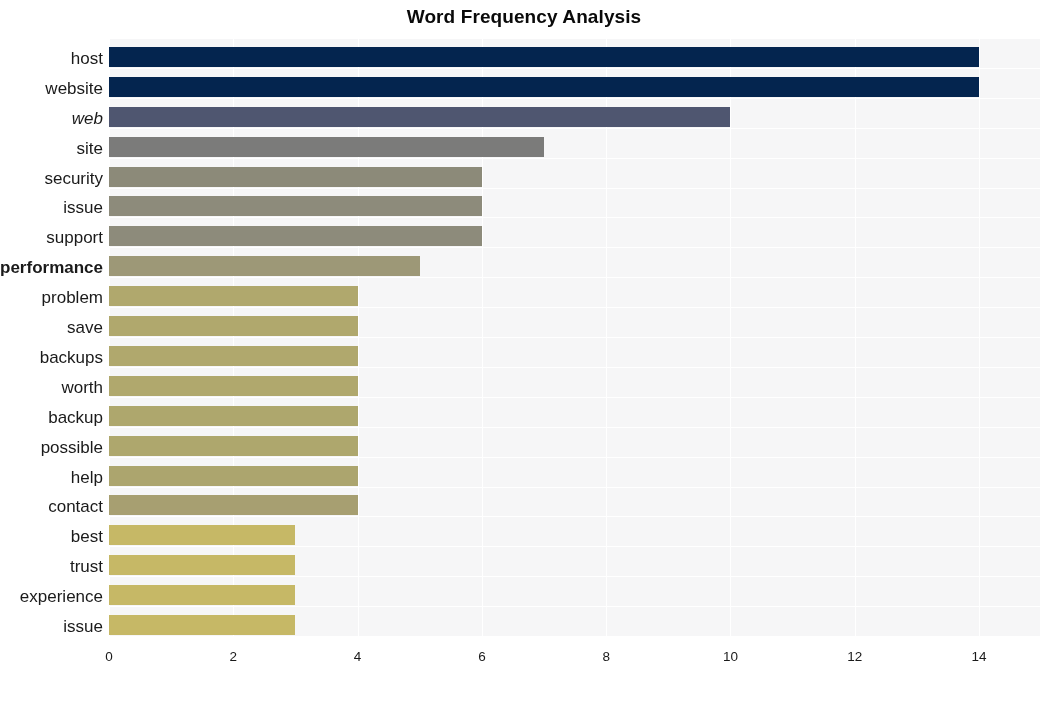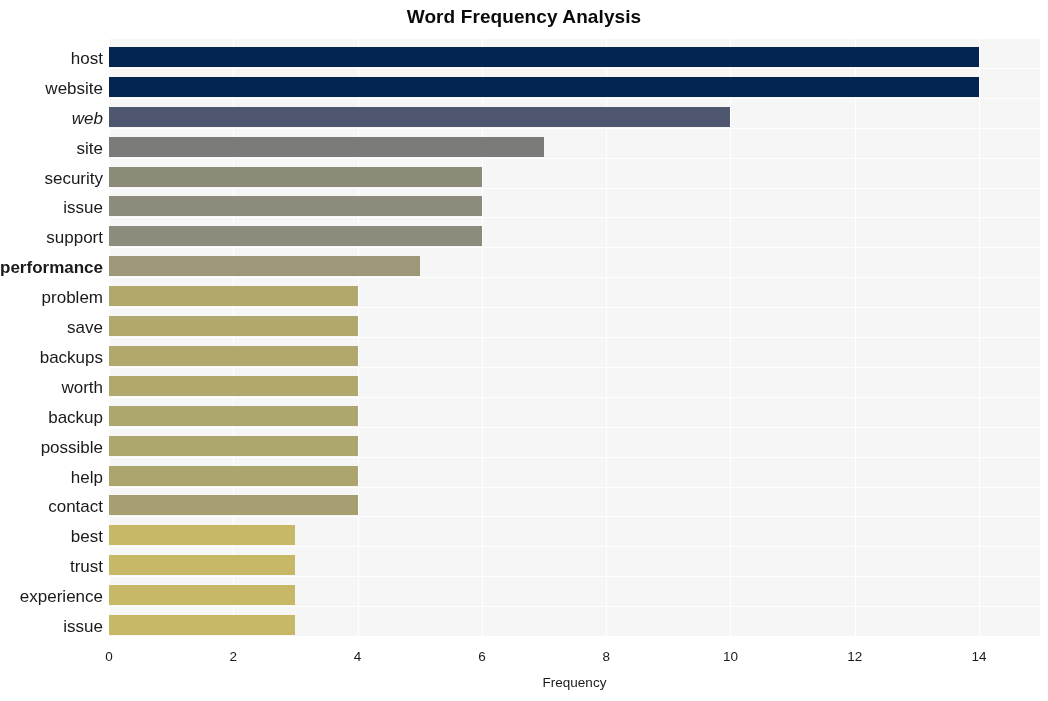--- a/index.html
+++ b/index.html
@@ -204,15 +204,14 @@
       <div class="xtick" style="left: 0px;">0</div>
       <div class="xtick" style="left: 124.299px;">2</div>
       <div class="xtick" style="left: 248.598px;">4</div>
       <div class="xtick" style="left: 372.897px;">6</div>
       <div class="xtick" style="left: 497.196px;">8</div>
       <div class="xtick" style="left: 621.495px;">10</div>
       <div class="xtick" style="left: 745.794px;">12</div>
       <div class="xtick" style="left: 870.093px;">14</div>
     </div>
 
-  <div id="x-axis-label">Frequency</div>
 
 </div>
 
 </body></html>

